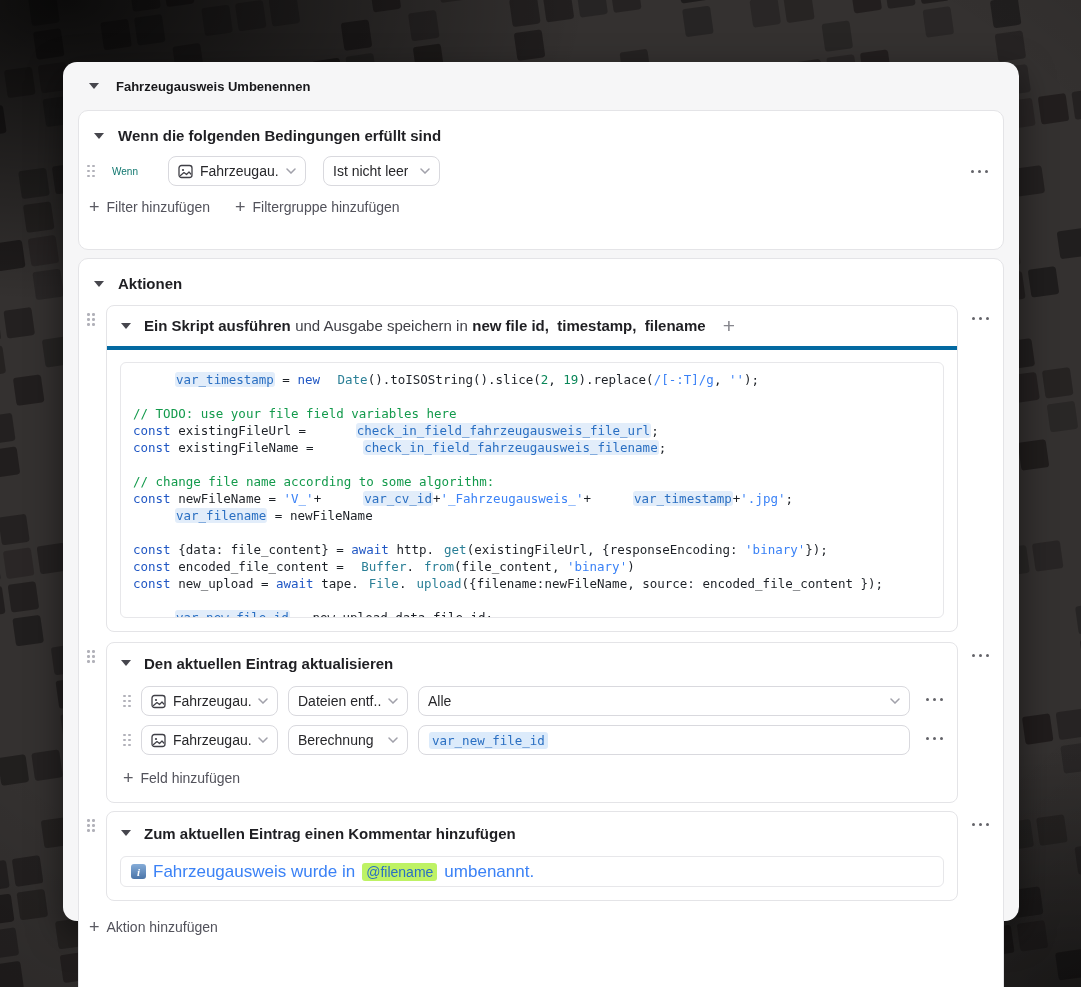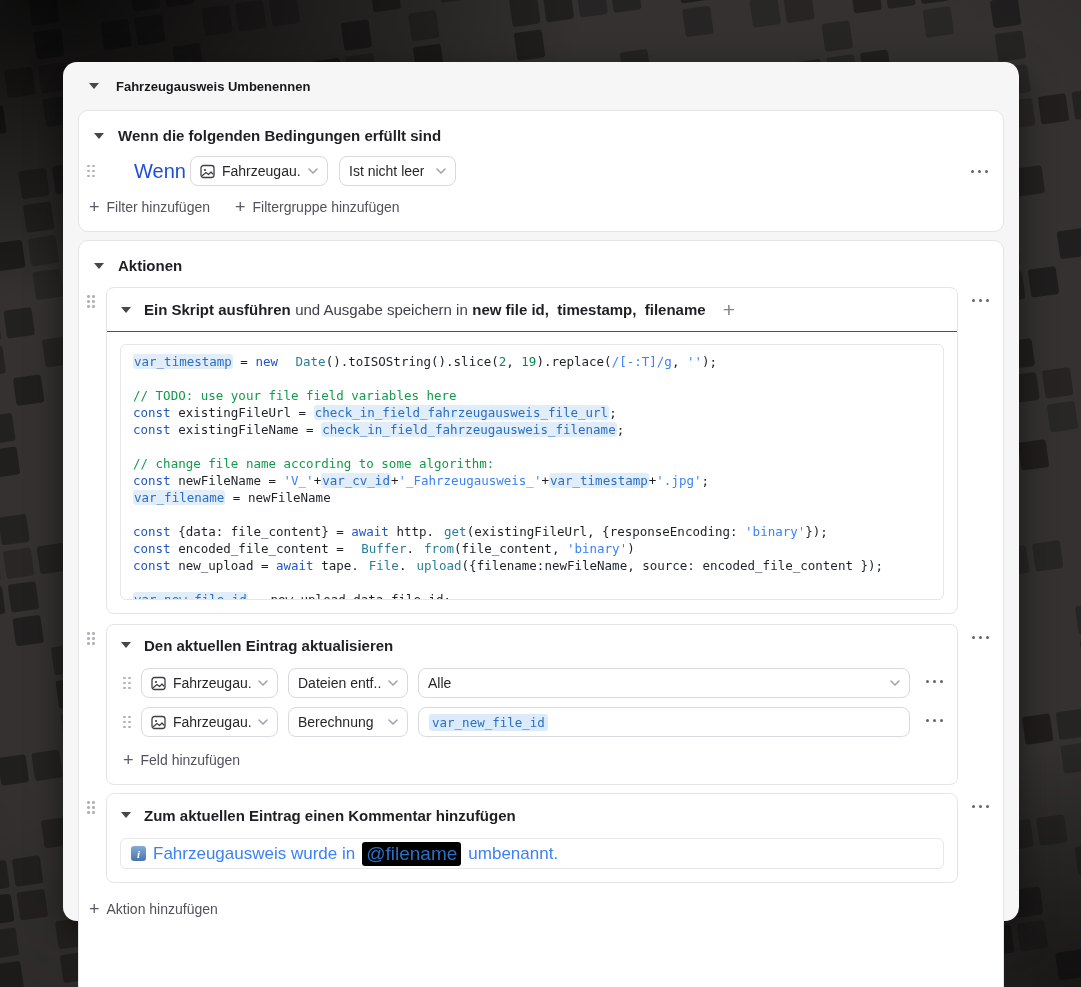--- a/index.html
+++ b/index.html
@@ -25,23 +25,23 @@
   .title-row .ttl { font-size:13px; font-weight:700; color:#18181b; }
 
   .tri { width:0; height:0; border-left:5px solid transparent; border-right:5px solid transparent;
     border-top:6px solid #46464d; flex:0 0 auto; cursor:pointer; }
 
   .box { background:#fff; border:1px solid #e4e4e7; border-radius:10px; position:relative; }
   .box-header { display:flex; align-items:center; gap:14px; padding:16px 0 0 15px; }
   .box-header .htxt { font-size:15px; font-weight:700; color:#1f1f23; }
 
   
-  .sec-cond { height:122px; margin-bottom:8px; }
+  .sec-cond { height:140px; margin-bottom:8px; }
   .cond-row { display:flex; align-items:center; margin-top:12px; height:30px; padding-left:8px; }
-  .when-label { font-size:20px; color:#1d4ed8; margin-left:39px; width:56px; }
+  .when-label { font-size:10px; color:#0f766e; margin-left:17px; width:56px; }
 
   .dd { height:30px; background:#fff; border:1px solid #d9d9de; border-radius:8px;
     display:flex; align-items:center; padding:0 9px; gap:7px; font-size:14px; color:#27272a; cursor:pointer; }
   .dd .lbl { white-space:nowrap; overflow:hidden; }
   .chev { flex:0 0 auto; margin-left:auto; }
 
   .links-row { display:flex; gap:25px; margin-top:13px; padding-left:10px; }
   .link { display:flex; align-items:center; gap:7px; font-size:14px; color:#52525b; cursor:pointer; }
   .plus { font-size:18px; line-height:14px; font-weight:400; color:#5b5b63; }
 
@@ -56,32 +56,32 @@
   .awrap { position:relative; padding:0 45px 0 27px; }
   .awrap .handle { position:absolute; left:8px; top:8px; }
   .awrap > .dots { position:absolute; right:14px; top:12px; }
 
   .acard { background:#fff; border:1px solid #e4e4e7; border-radius:8px; position:relative; }
   .ahdr { display:flex; align-items:center; gap:13px; padding:0 14px; }
   .ahdr .b { font-weight:700; color:#1f1f23; font-size:15px; }
   .ahdr .r { color:#3f3f46; font-size:15px; }
   .ahdr .out { font-weight:700; color:#1f1f23; font-size:15px; white-space:pre-wrap; }
 
-  .a1 .ahdr { height:44px; border-bottom:1px solid #0369a1; }
+  .a1 .ahdr { height:44px; border-bottom:4px solid #0369a1; }
   .code-block { margin:12px 13px 13px; height:256px; border:1px solid #e7e7ea; border-radius:6px;
     overflow:hidden; padding:8px 12px; cursor:text; }
   .code-block pre { font-family:"DejaVu Sans Mono","Liberation Mono",monospace; font-size:12.5px; line-height:17px; }
   .code-line { white-space:pre; }
   .tk-d { color:#1d2127; }
   .tk-k { color:#2057c4; }
   .tk-t { color:#2a7f96;padding-left:10px; }
   .tk-s { color:#3b82f6; }
   .tk-n { color:#098658; }
   .tk-c { color:#139a4c; }
-  .tk-v { color:#2a6fc2; background:#e2edfa; border-radius:3px; padding:0 1px; }
+  .tk-v { color:#2a6fc2; background:#e2edfa; border-radius:3px; padding:0 1px;margin-left:42px; }
 
   .a2 .ahdr { height:40px; }
   .frow { display:flex; align-items:center; gap:10px; margin:3px 47px 0 16px; height:30px; position:relative; }
   .frow + .frow { margin-top:9px; }
   .frow .handle { position:relative; left:0; top:0; flex:0 0 auto; }
   .dd-field { width:137px; }
   .dd-op { width:120px; }
   .dd-wide { flex:1;text-align:center; }
   .value-field { flex:1; height:30px; border:1px solid #d9d9de; border-radius:8px; background:#fff;
     display:flex; align-items:center; padding:0 10px; cursor:text; }
@@ -90,21 +90,21 @@
   .row-dots { position:absolute; right:-33px; top:12px; }
   .addfield { margin:15px 0 0 16px; padding-bottom:16px; }
 
   .a3 .ahdr { height:42px; }
   .comment-bar { margin:2px 13px 13px; height:31px; border:1px solid #e7e7ea; border-radius:6px;
     display:flex; align-items:center; gap:7px; padding:0 10px; cursor:text; }
   .comment-bar .txt { font-size:17px; color:#3b82f6; }
   .info-ico { width:15px; height:15px; border-radius:3px; background:linear-gradient(#85acd8,#4a74a8);
     color:#fff; font-size:11px; font-weight:700; font-family:"Liberation Serif",serif; font-style:italic;
     display:flex; align-items:center; justify-content:center; flex:0 0 auto; }
-  .cm-token { font-size:19px; color:#2a6fc2; background:#000000; border-radius:3px; padding:1px 4px; }
+  .cm-token { font-size:14px; color:#2a6fc2; background:#bef264; border-radius:3px; padding:1px 4px; }
 
   .add-action { margin-top:18px; padding-left:10px; }
 
   .img-ico { flex:0 0 auto; }
 </style>
 </head>
 <body>
 
 <div class="bg">
   <svg id="bg-tiles" width="1081" height="987" viewBox="0 0 1081 987">
@@ -898,21 +898,21 @@
         <svg class="img-ico" width="15" height="15" viewBox="0 0 15 15">
             <rect x="1" y="1.5" width="13" height="12" rx="2.5" fill="none" stroke="#3f3f46" stroke-width="1.3"></rect>
             <circle cx="5" cy="6" r="1.1" fill="#3f3f46"></circle>
             <path d="M2.5 11.5 L6 8.5 L8.5 10.5 L11 8 L12.8 10" fill="none" stroke="#3f3f46" stroke-width="1.2" stroke-linecap="round" stroke-linejoin="round"></path>
           </svg>
         <span class="lbl">Fahrzeugau...</span>
         <svg class="chev" width="10" height="6" viewBox="0 0 10 6">
             <path d="M1 1 L5 5 L9 1" fill="none" stroke="#a1a1aa" stroke-width="1.5" stroke-linecap="round"></path>
           </svg>
       </div>
-      <div class="dd" style="width:117px; margin-left:11px">
+      <div class="dd" style="width:117px; margin-left:17px">
         <span class="lbl">Ist nicht leer</span>
         <svg class="chev" width="10" height="6" viewBox="0 0 10 6">
             <path d="M1 1 L5 5 L9 1" fill="none" stroke="#a1a1aa" stroke-width="1.5" stroke-linecap="round"></path>
           </svg>
       </div>
       <span class="dots" style="position:absolute; right:15px;">
           <i></i>
           <i></i>
           <i></i>
         </span>

